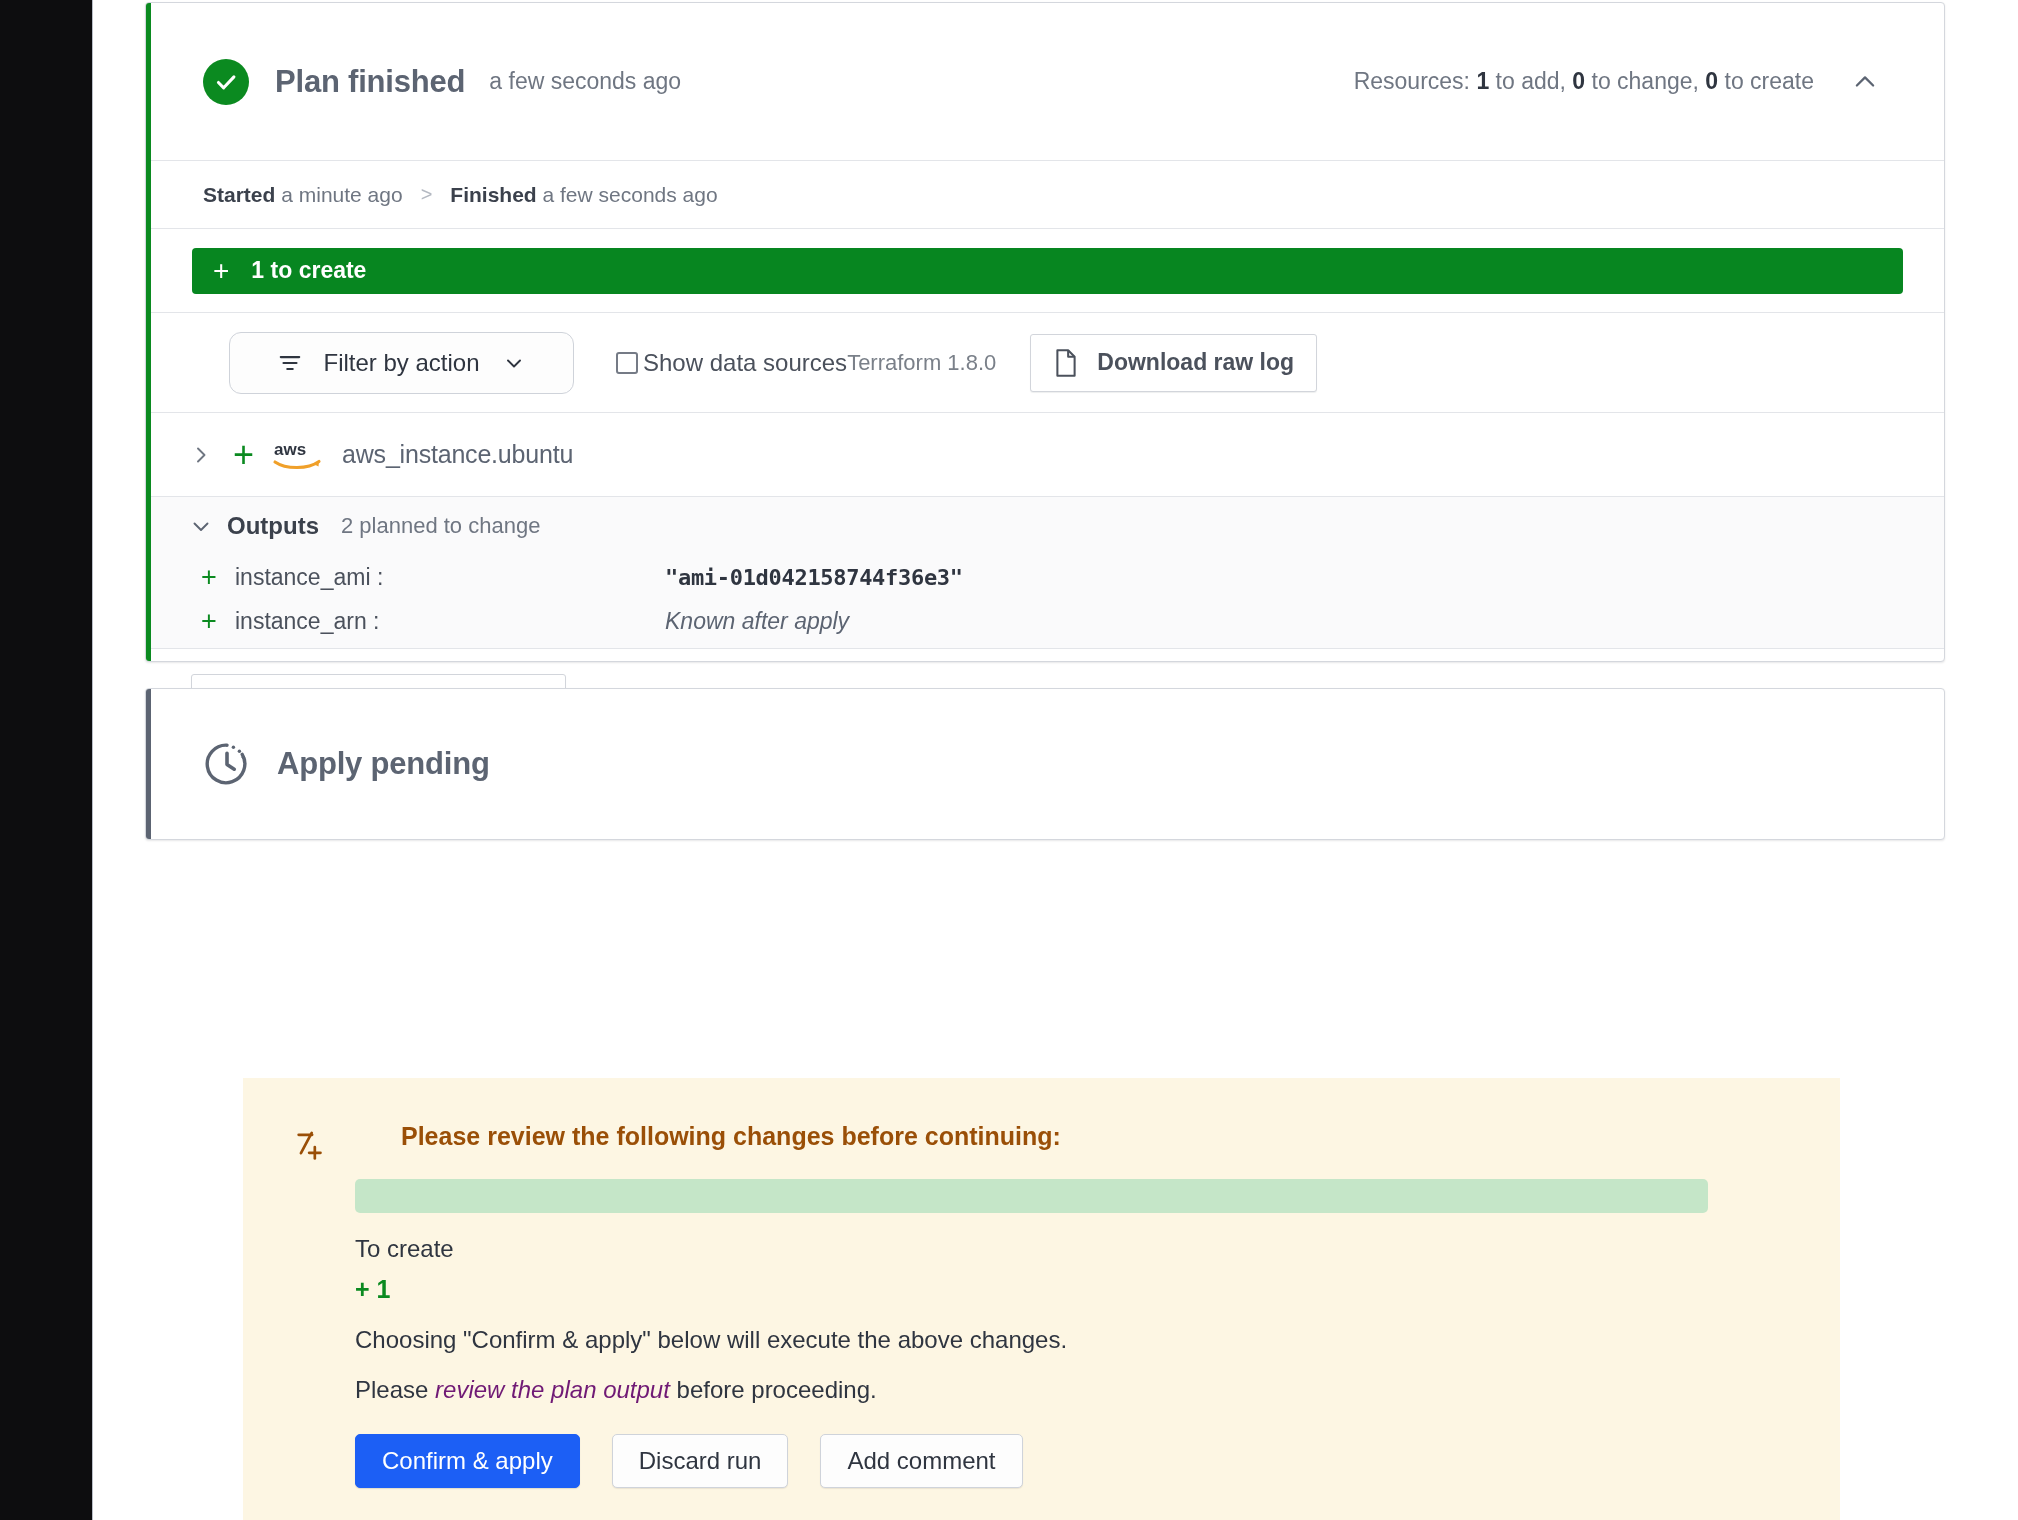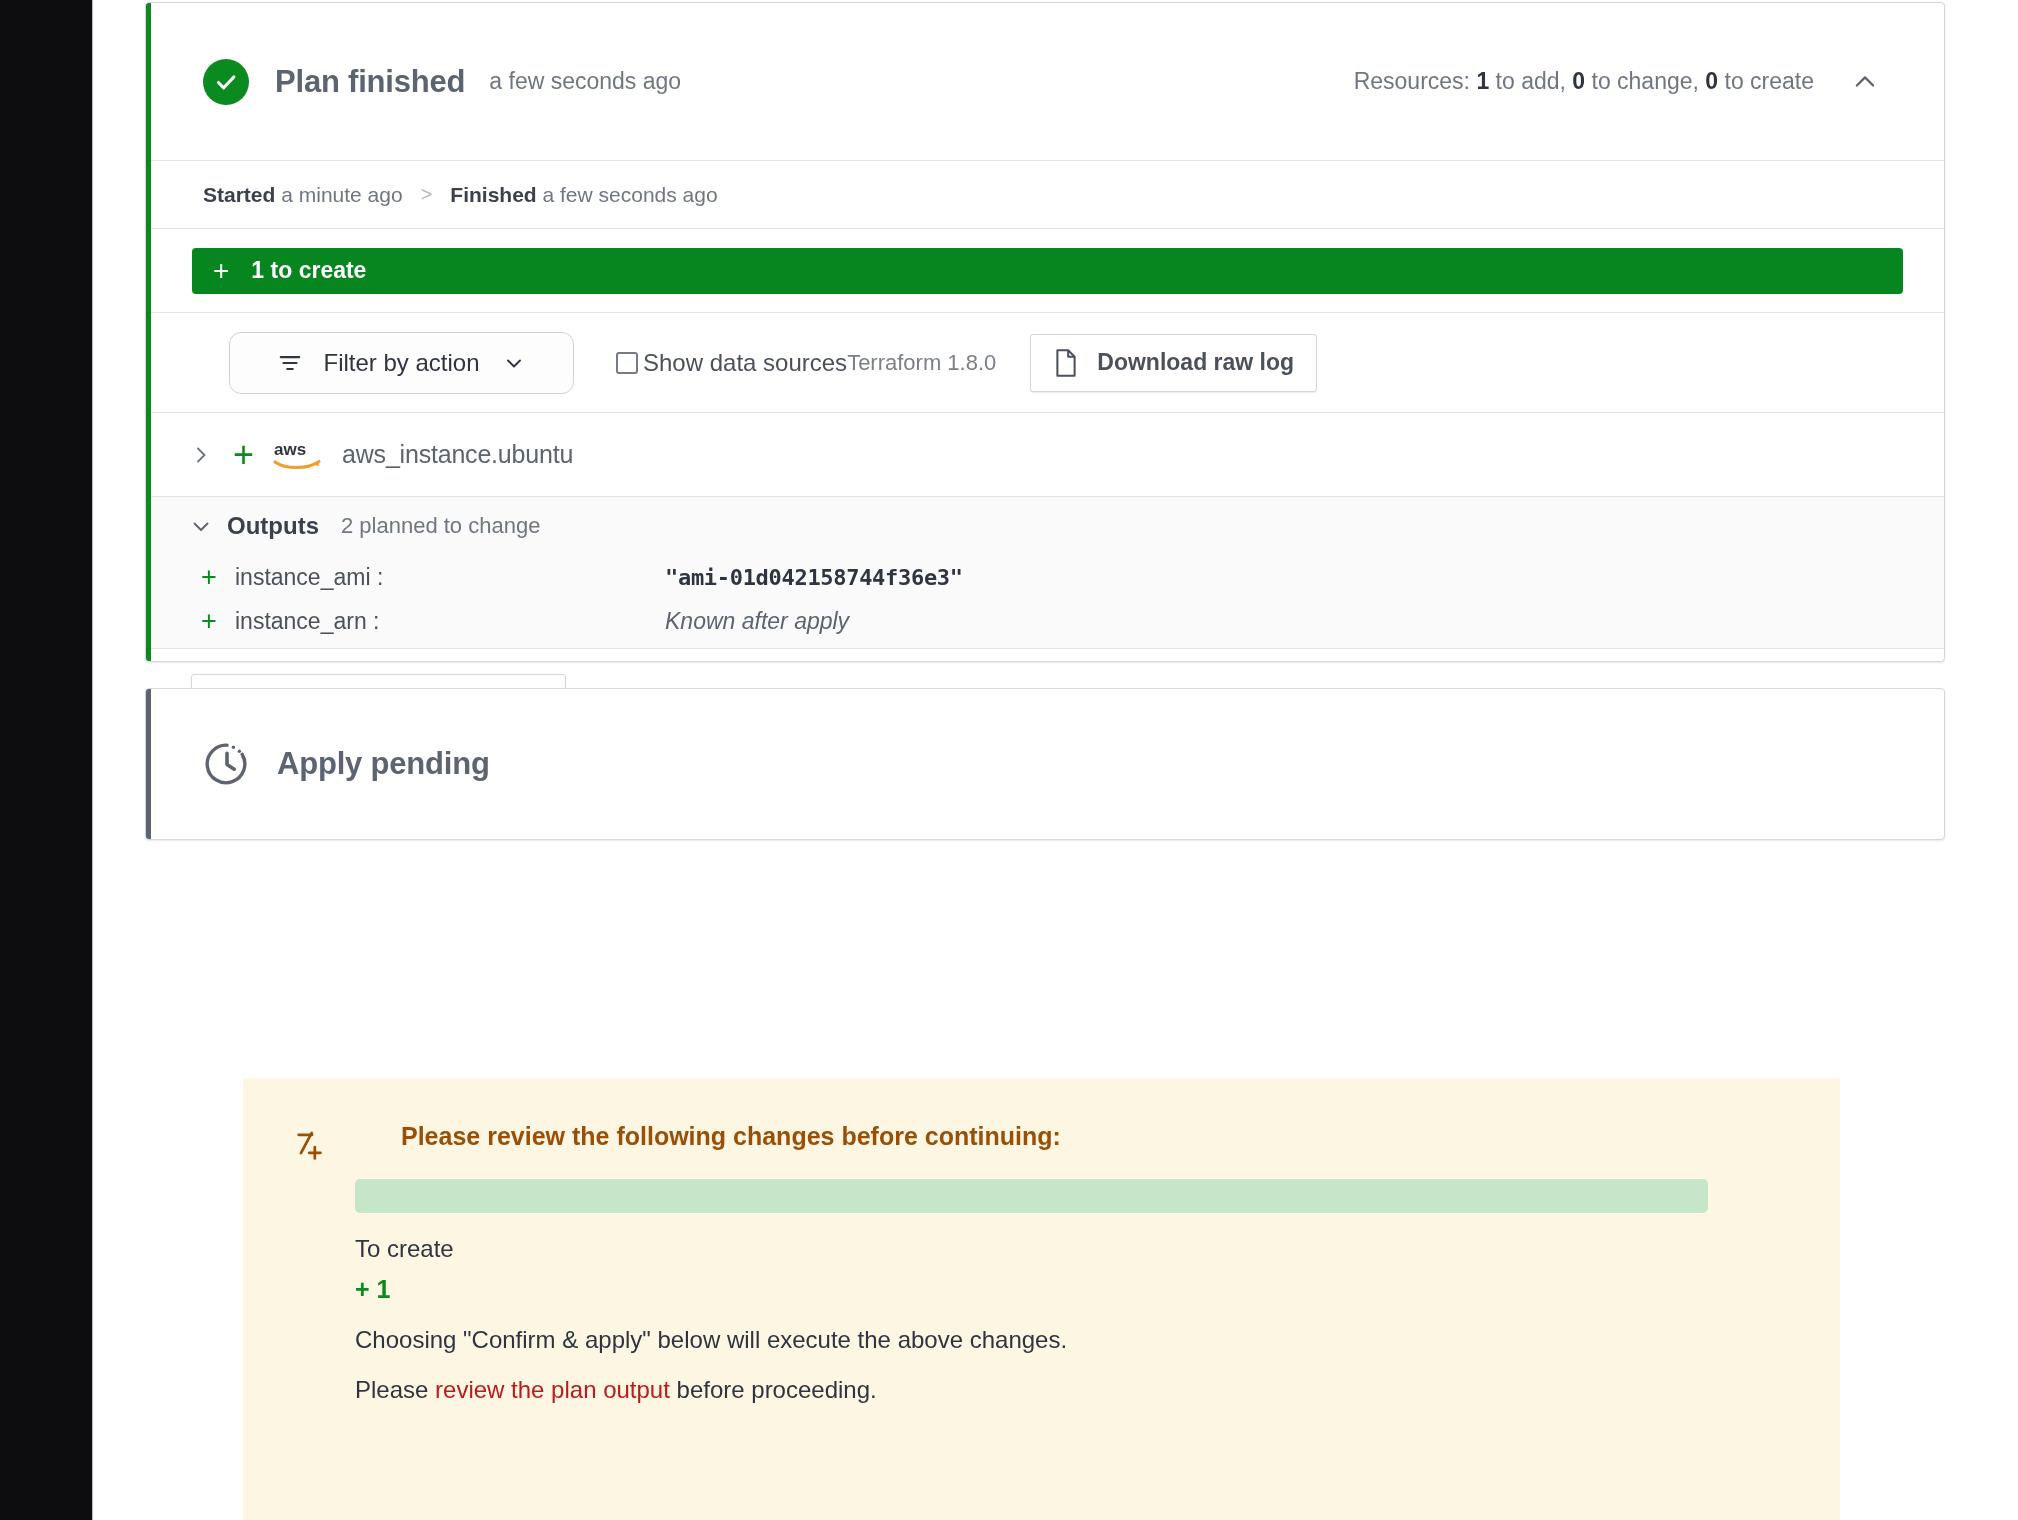--- a/index.html
+++ b/index.html
@@ -165,21 +165,21 @@
     display: flex; align-items: center; padding: 0 22px;
     font-size: 23px; font-weight: 700; color: #4b515c; cursor: pointer;
     box-shadow: 0 1px 1px rgba(20,22,26,.07);
   }
   .sentinel-btn .ic { margin-right: 18px; display: flex; }
   .sentinel-note {
     margin-left: auto; display: flex; align-items: center;
     font-size: 24px; color: #5c6472; white-space: nowrap;
   }
   .sentinel-note .ic { margin-right: 16px; display: flex; }
-  .link { color: #b91c1c; text-decoration: none; cursor: pointer; }
+  .link { color: #701a75; text-decoration: none; cursor: pointer; font-style: italic; }
 
   
   .apply-header {
     position: absolute; left: 5px; right: 0; top: 0; bottom: 0;
     display: flex; align-items: center; padding-left: 52px;
   }
   .apply-title { font-size: 31px; font-weight: 700; color: #5c6472; letter-spacing: -0.2px; }
   .clock-ic { margin-right: 26px; display: flex; }
 
   
@@ -380,15 +380,20 @@
       </span>
       <span class="review-title">Please review the following changes before continuing:</span>
     </div>
     <div class="review-body">
       <div class="progress-track"></div>
       <div class="to-create-label">To create</div>
       <div class="to-create-count">+ 1</div>
       <div class="review-line">Choosing "Confirm &amp; apply" below will execute the above changes.</div>
       <div class="review-line"><span>Please </span><a class="link">review the plan output</a><span> before proceeding.</span></div>
     </div>
+    <div class="review-actions">
+      <div class="btn btn-primary">Confirm &amp; apply</div>
+      <div class="btn btn-secondary">Discard run</div>
+      <div class="btn btn-secondary">Add comment</div>
+    </div>
   </div>
 
 </div>
 
 </body></html>

